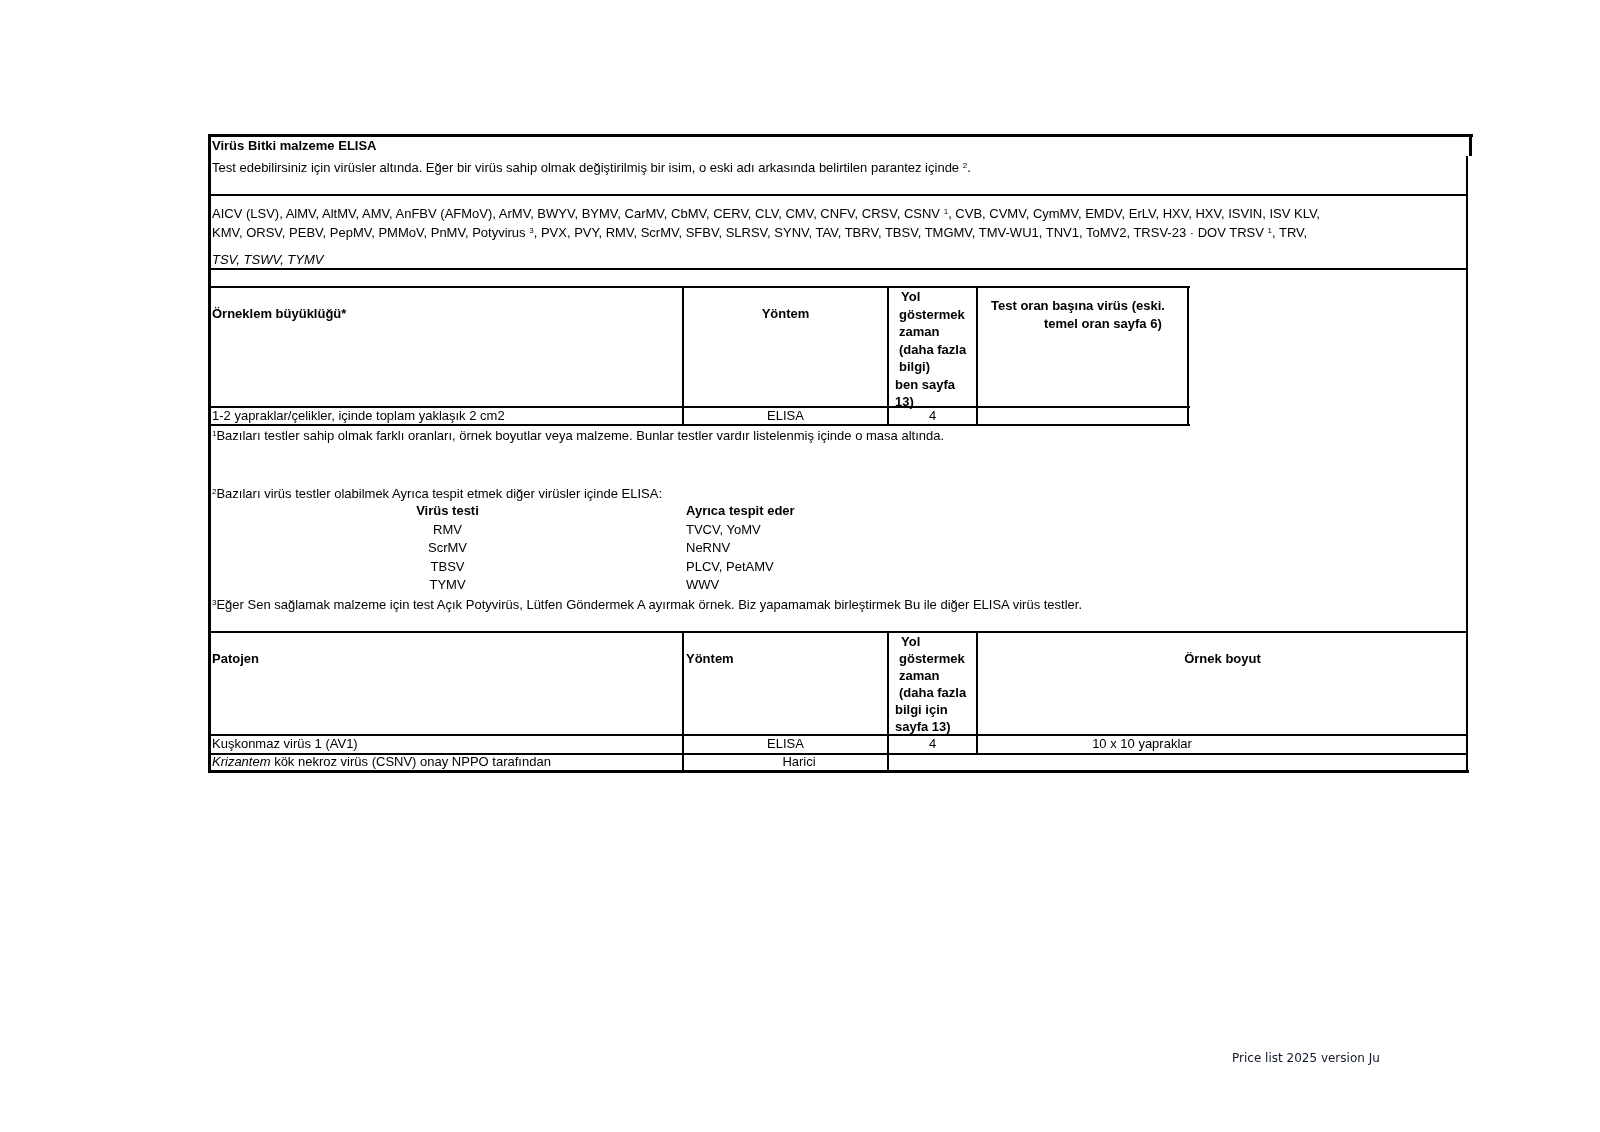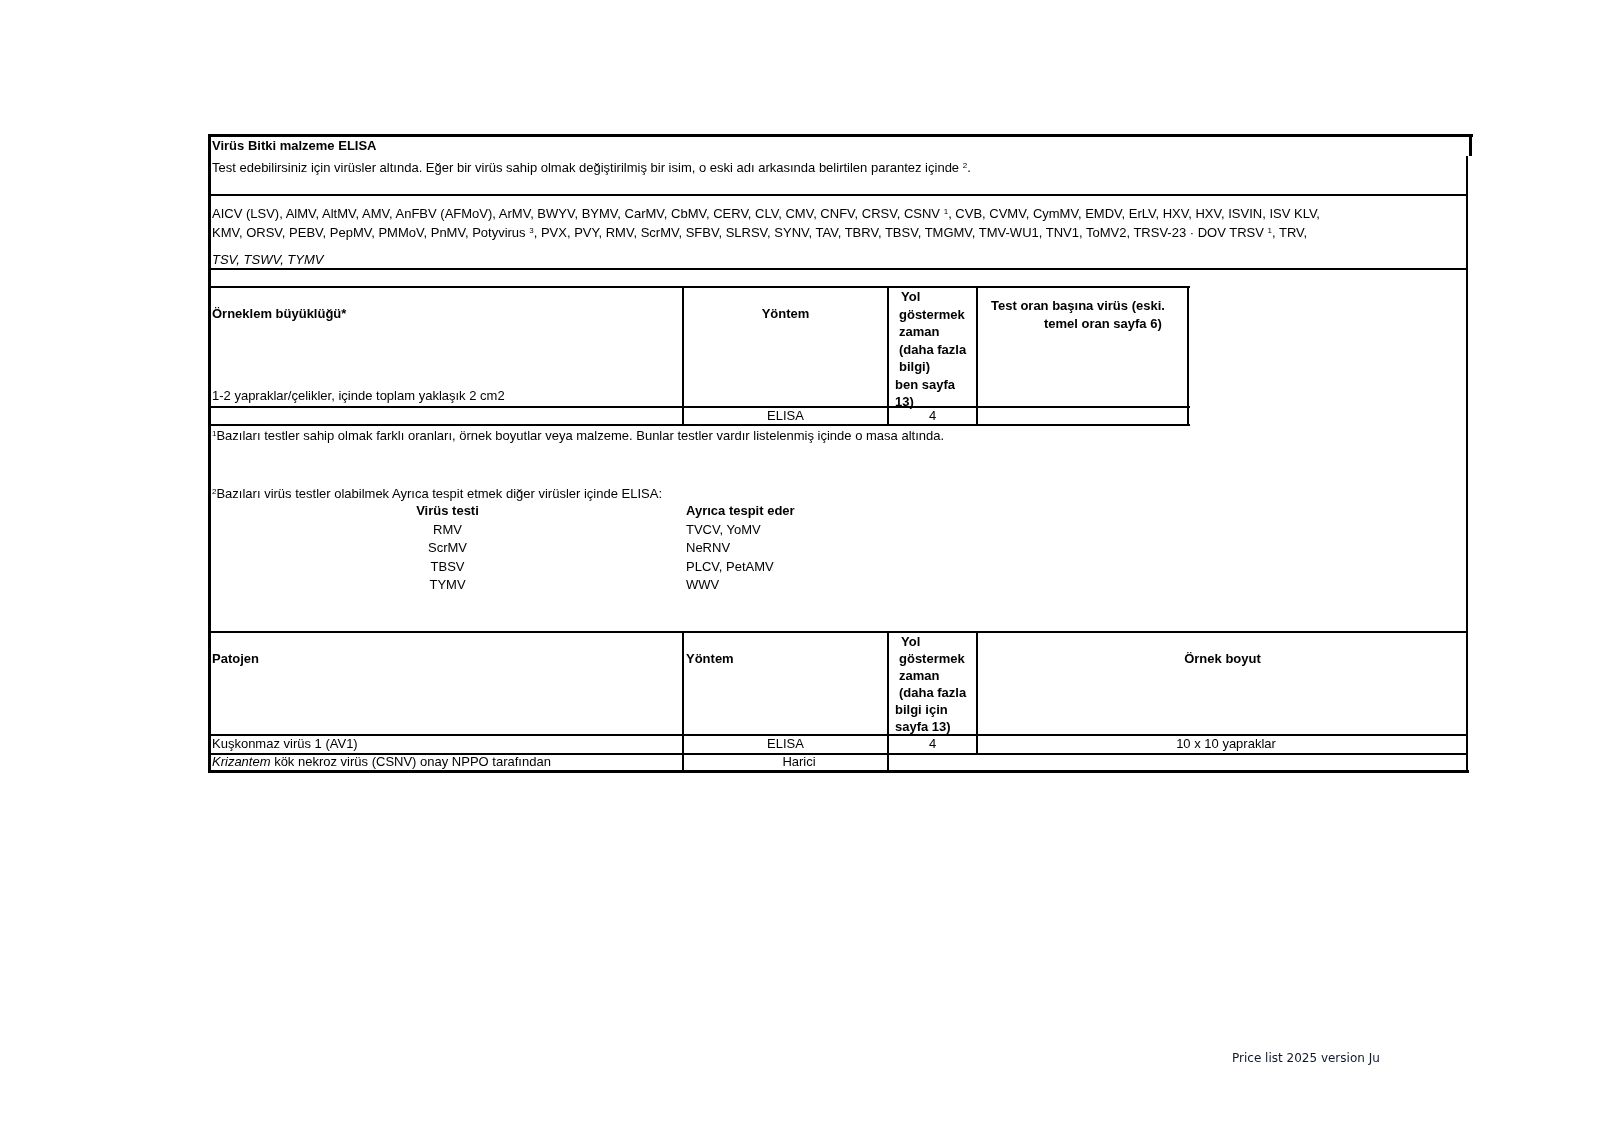--- a/index.html
+++ b/index.html
@@ -72,21 +72,21 @@
       <div style="padding-left:4px">(daha fazla</div>
       <div style="padding-left:4px">bilgi)</div>
       <div>ben sayfa</div>
       <div>13)</div>
     </div>
     <div class="txt bold" style="left:991px; top:297px; line-height:18px;">
       <div>Test oran başına virüs (eski.</div>
       <div style="padding-left:53px">temel oran sayfa 6)</div>
     </div>
 
-    <div class="txt" style="left:212px; top:388px;">1-2 yapraklar/çelikler, içinde toplam yaklaşık 2 cm2</div>
+    <div class="txt" style="left:212px; top:408px;">1-2 yapraklar/çelikler, içinde toplam yaklaşık 2 cm2</div>
     <div class="txt center" style="left:684px; top:408px; width:203px;">ELISA</div>
     <div class="txt center" style="left:889px; top:408px; width:87px;">4</div>
     <div class="txt center" style="left:978px; top:408px; width:209px;"></div>
   </div>
 
   <div class="txt" style="left:212px; top:428px;">
     <sup>1</sup><span>Bazıları testler sahip olmak farklı oranları, örnek boyutlar veya malzeme. Bunlar testler vardır listelenmiş içinde o masa altında.</span>
   </div>
   <div class="txt" style="left:212px; top:486px;">
     <sup>2</sup><span>Bazıları virüs testler olabilmek Ayrıca tespit etmek diğer virüsler içinde ELISA:</span>
@@ -99,20 +99,23 @@
     <div class="txt center" style="left:380px; top:522px; width:135px;">RMV</div>
     <div class="txt" style="left:686px; top:522px;">TVCV, YoMV</div>
     <div class="txt center" style="left:380px; top:540px; width:135px;">ScrMV</div>
     <div class="txt" style="left:686px; top:540px;">NeRNV</div>
     <div class="txt center" style="left:380px; top:559px; width:135px;">TBSV</div>
     <div class="txt" style="left:686px; top:559px;">PLCV, PetAMV</div>
     <div class="txt center" style="left:380px; top:577px; width:135px;">TYMV</div>
     <div class="txt" style="left:686px; top:577px;">WWV</div>
   </div>
 
+  <div class="txt" style="left:212px; top:597px;">
+    <sup>3</sup><span>Eğer Sen sağlamak malzeme için test Açık Potyvirüs, Lütfen Göndermek A ayırmak örnek. Biz yapamamak birleştirmek Bu ile diğer ELISA virüs testler.</span>
+  </div>
 
   <div>
     <div class="hline" style="left:210px; top:631px; width:1258px; height:2px;"></div>
     <div class="hline" style="left:210px; top:734px; width:1258px; height:2px;"></div>
     <div class="hline" style="left:210px; top:753px; width:1258px; height:2px;"></div>
     <div class="vline" style="left:682px; top:631px; width:2px; height:140px;"></div>
     <div class="vline" style="left:887px; top:631px; width:2px; height:140px;"></div>
     <div class="vline" style="left:976px; top:631px; width:2px; height:124px;"></div>
 
     <div class="txt bold" style="left:212px; top:651px;">Patojen</div>
@@ -125,21 +128,21 @@
       <div>bilgi için</div>
       <div>sayfa 13)</div>
     </div>
     <div class="txt bold center" style="left:978px; top:651px; width:489px;">Örnek boyut</div>
 
     <div class="txt" style="left:212px; top:736px;">
       <i></i><span>Kuşkonmaz virüs 1 (AV1)</span>
     </div>
     <div class="txt center" style="left:684px; top:736px; width:203px;">ELISA</div>
     <div class="txt center" style="left:889px; top:736px; width:87px;">4</div>
-    <div class="txt center" style="left:1028px; top:736px; width:396px;border-radius:7px;">10 x 10 yapraklar</div>
+    <div class="txt center" style="left:944px; top:736px; width:396px;border-radius:7px;">10 x 10 yapraklar</div>
 
     <div class="txt" style="left:212px; top:754px;">
       <i>Krizantem</i><span> kök nekroz virüs (CSNV) onay NPPO tarafından</span>
     </div>
     <div class="txt center" style="left:684px; top:754px; width:230px;">Harici</div>
     <div class="txt center" style="left:889px; top:754px; width:87px;"></div>
     <div class="txt center" style="left:978px; top:754px; width:489px;"></div>
   </div>
 
   <div class="footer">Price list 2025 version Ju</div>

